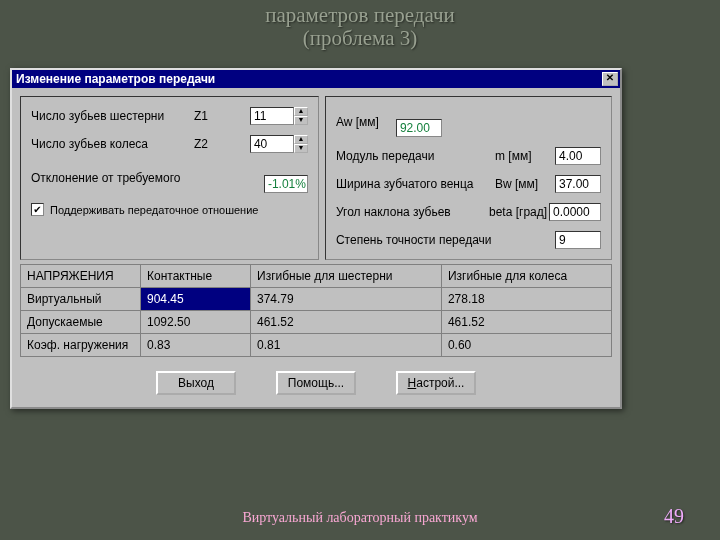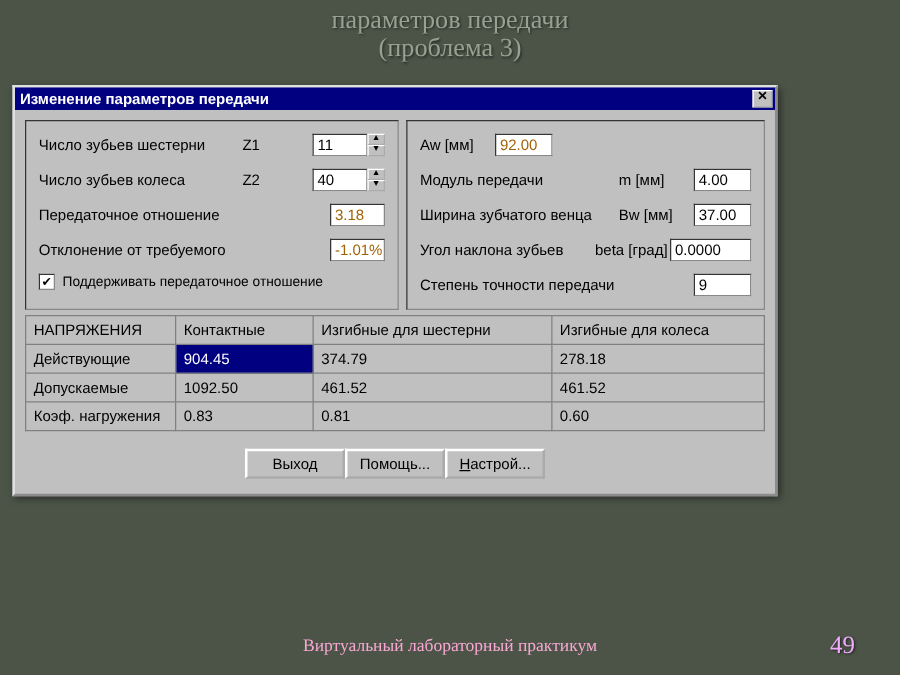--- a/index.html
+++ b/index.html
@@ -77,21 +77,21 @@
   .txt {
     background: #fff;
     border: 1px inset #888;
     padding: 1px 3px;
     font-size: 12px;
     height: 18px;
     line-height: 14px;
     min-width: 44px;
     text-align: left;
   }
-  .txt.green { color: #a16207; }
+  .txt.green { color: #15803d; margin-top: 12px; }
   .spin { display:flex;justify-content:flex-end; }
   .spin-btns {
     display:flex; flex-direction:column;
     margin-left:0;
   }
   .spin-btns div{
     width:14px;height:9px;background:#c0c0c0;border:1px outset #fff;
     font-size:7px;line-height:6px;text-align:center;cursor:default;
   }
   .chk {
@@ -109,21 +109,21 @@
     border:1px solid #808080;
     padding:4px 6px;
     text-align:left;
     font-size:12px;
     height:22px;
     background:#c0c0c0;
   }
   th{font-weight:normal;}
   td.sel{background:#000080;color:#fff;}
   .btnrow{
-    display:flex;justify-content:center;padding:10px 0 12px 0;
+    display:flex;justify-content:center;gap:40px;padding:10px 0 12px 0;
   }
   .winbtn{
     min-width:80px;height:24px;
     background:#c0c0c0;border:2px outset #fff;
     font-size:12px;text-align:center;line-height:20px;cursor:default;
     padding:0 8px;
   }
   .winbtn u{text-decoration:underline;}
   .footer{
     position:absolute;bottom:14px;left:0;right:0;
@@ -167,24 +167,20 @@
         <span class="sym">Z2</span>
         <div class="spin">
           <div class="txt" style="width:34px">40</div>
           <div class="spin-btns">
             <div>▲</div>
             <div>▼</div>
           </div>
         </div>
       </div>
       <div class="row">
-        <span class="lab">Передаточное отношение</span>
-        <div class="txt green" style="width:44px">3.18</div>
-      </div>
-      <div class="row">
         <span class="lab">Отклонение от требуемого</span>
         <div class="txt green" style="width:44px">-1.01%</div>
       </div>
       <div class="chk">
         <div class="chkbox">✔</div>
         <span>Поддерживать передаточное отношение</span>
       </div>
     </div>
 
     <div class="panel right">
@@ -198,40 +194,40 @@
         <div class="txt" style="width:46px">4.00</div>
       </div>
       <div class="row">
         <span class="lab">Ширина зубчатого венца</span>
         <span class="unit">Bw [мм]</span>
         <div class="txt" style="width:46px">37.00</div>
       </div>
       <div class="row">
         <span class="lab">Угол наклона зубьев</span>
         <span class="unit">beta [град]</span>
-        <div class="txt" style="width:65px">0.0000</div>
+        <div class="txt" style="width:52px">0.0000</div>
       </div>
       <div class="row" style="margin-bottom:2px">
         <span class="lab">Степень точности передачи</span>
         <div class="txt" style="width:46px">9</div>
       </div>
     </div>
   </div>
 
   <div class="tablewrap">
     <table>
       <tbody>
           <tr>
         <th style="width:120px">НАПРЯЖЕНИЯ</th>
         <th style="width:110px">Контактные</th>
         <th>Изгибные для шестерни</th>
         <th>Изгибные для колеса</th>
       </tr>
       <tr>
-        <td>Действующие</td>
+        <td>Виртуальный</td>
         <td class="sel">904.45</td>
         <td>374.79</td>
         <td>278.18</td>
       </tr>
       <tr>
         <td>Допускаемые</td>
         <td>1092.50</td>
         <td>461.52</td>
         <td>461.52</td>
       </tr>

